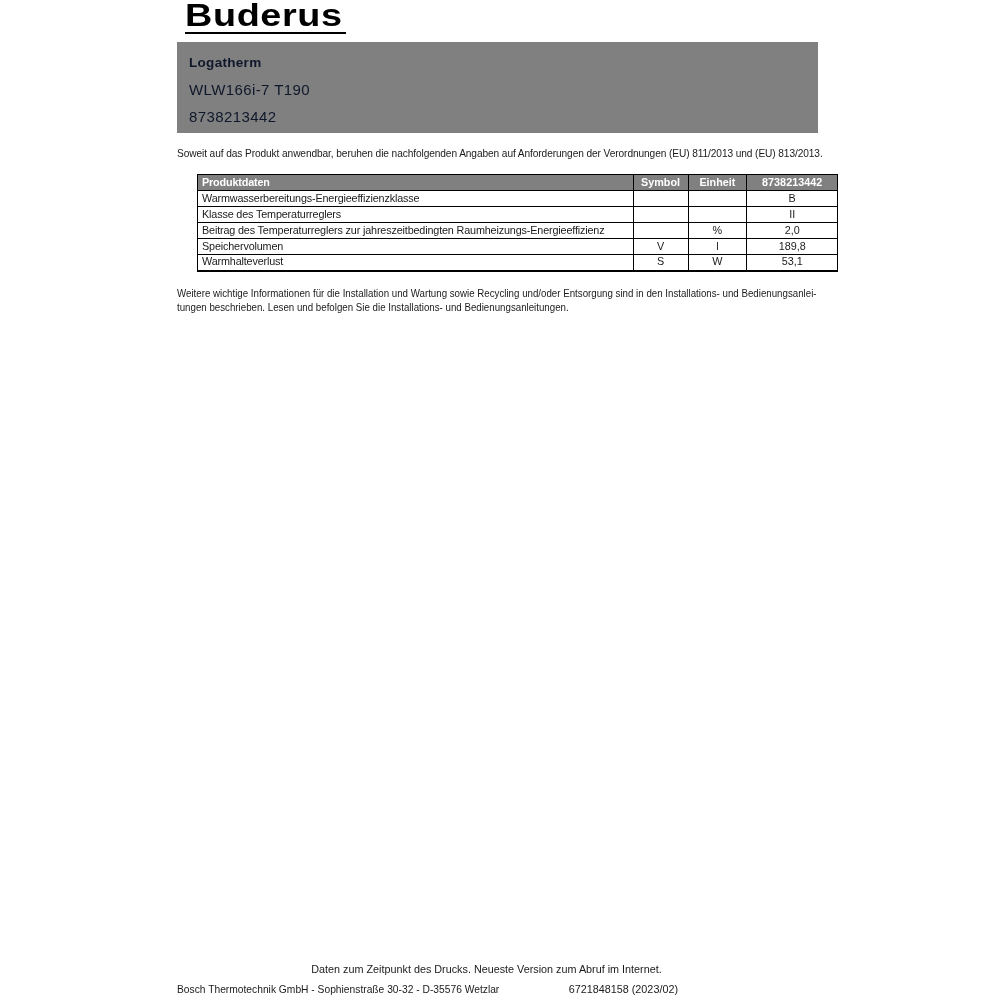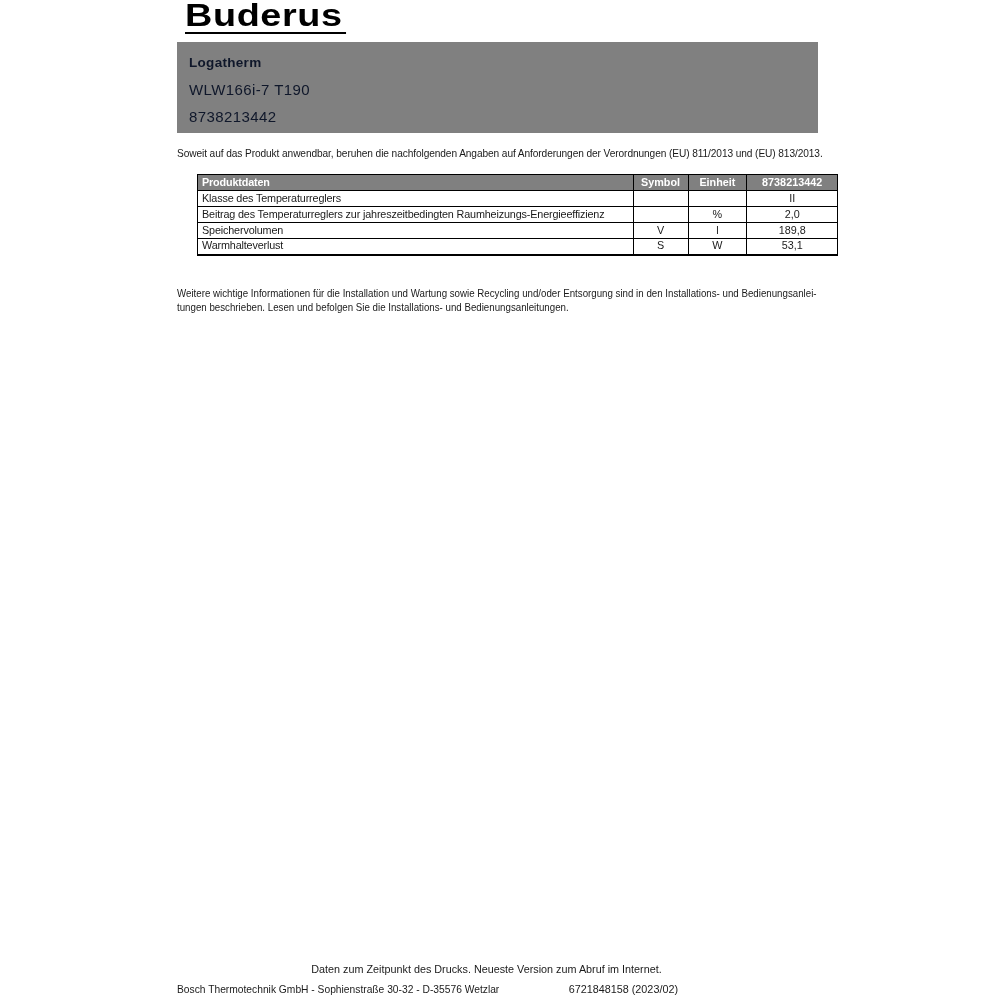--- a/index.html
+++ b/index.html
@@ -161,20 +161,26 @@
     <thead>
       <tr>
         <th class="col-label">Produktdaten</th>
         <th class="col-symbol">Symbol</th>
         <th class="col-unit">Einheit</th>
         <th class="col-value">8738213442</th>
       </tr>
     </thead>
     <tbody>
       <tr>
+        <td class="cell-label">Warmwasserbereitungs-Energieeffizienzklasse</td>
+        <td></td>
+        <td></td>
+        <td>B</td>
+      </tr>
+      <tr>
         <td class="cell-label">Klasse des Temperaturreglers</td>
         <td></td>
         <td></td>
         <td>II</td>
       </tr>
       <tr>
         <td class="cell-label">Beitrag des Temperaturreglers zur jahreszeitbedingten Raumheizungs-Energieeffizienz</td>
         <td></td>
         <td>%</td>
         <td>2,0</td>

